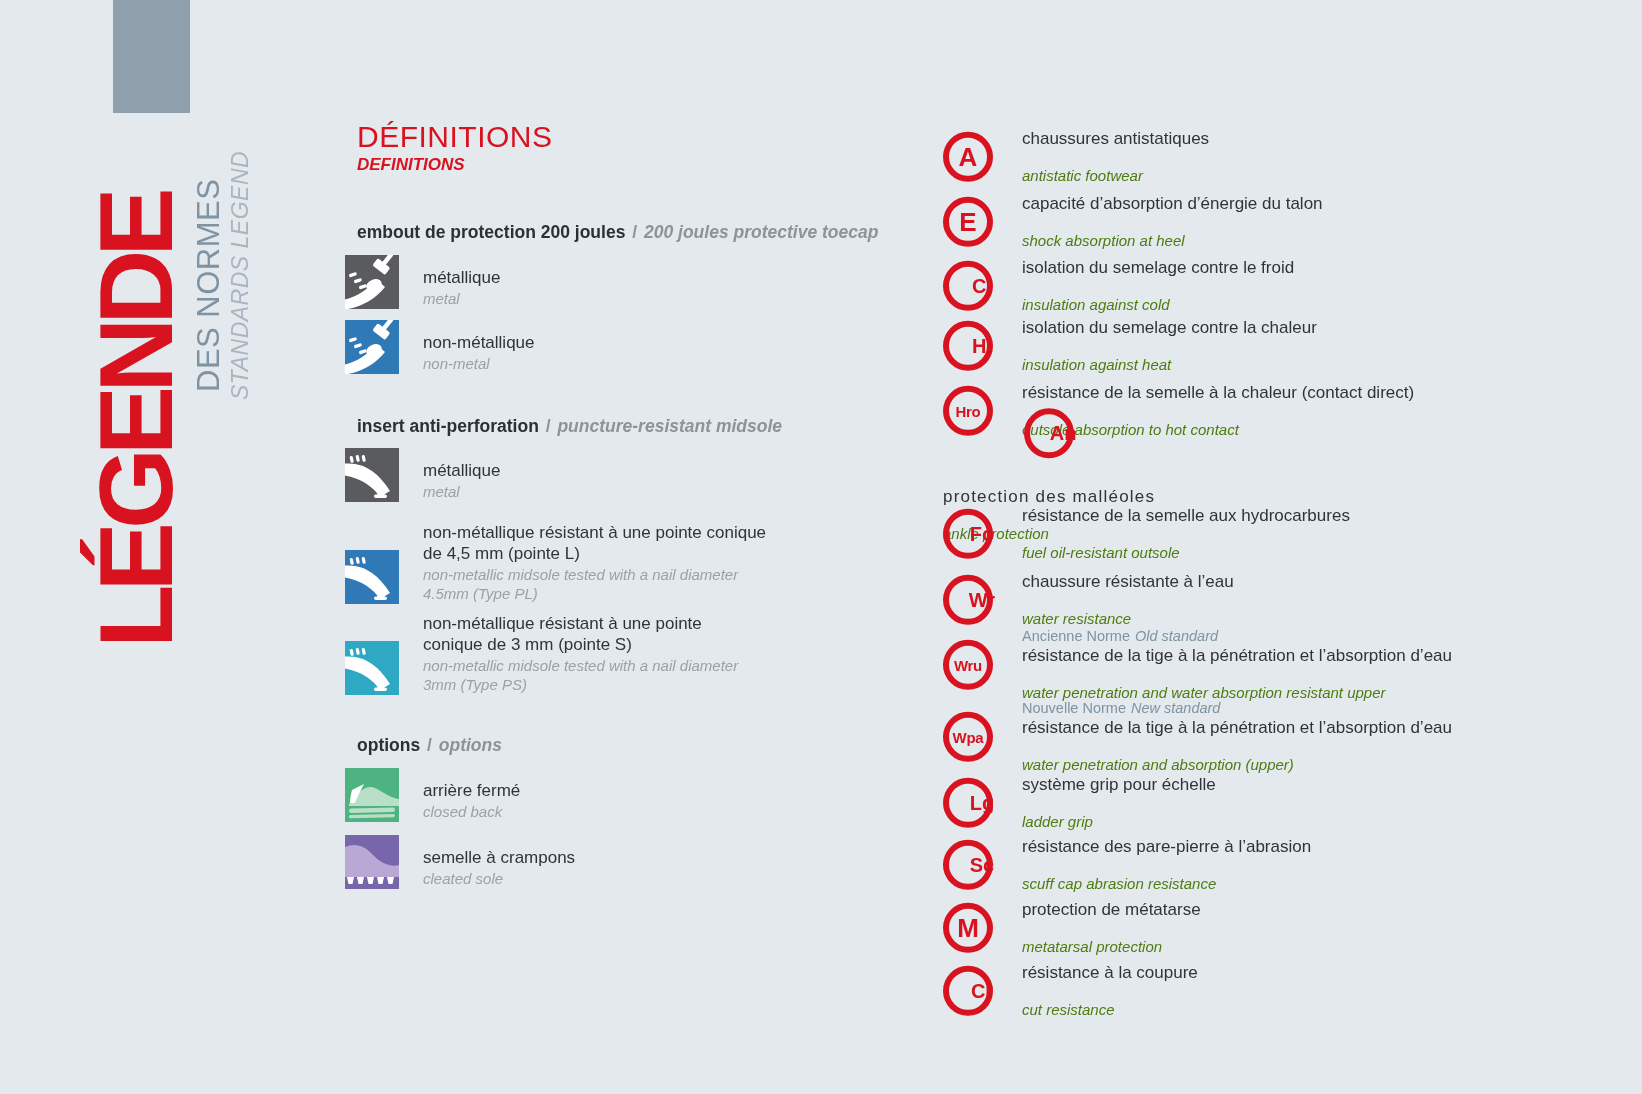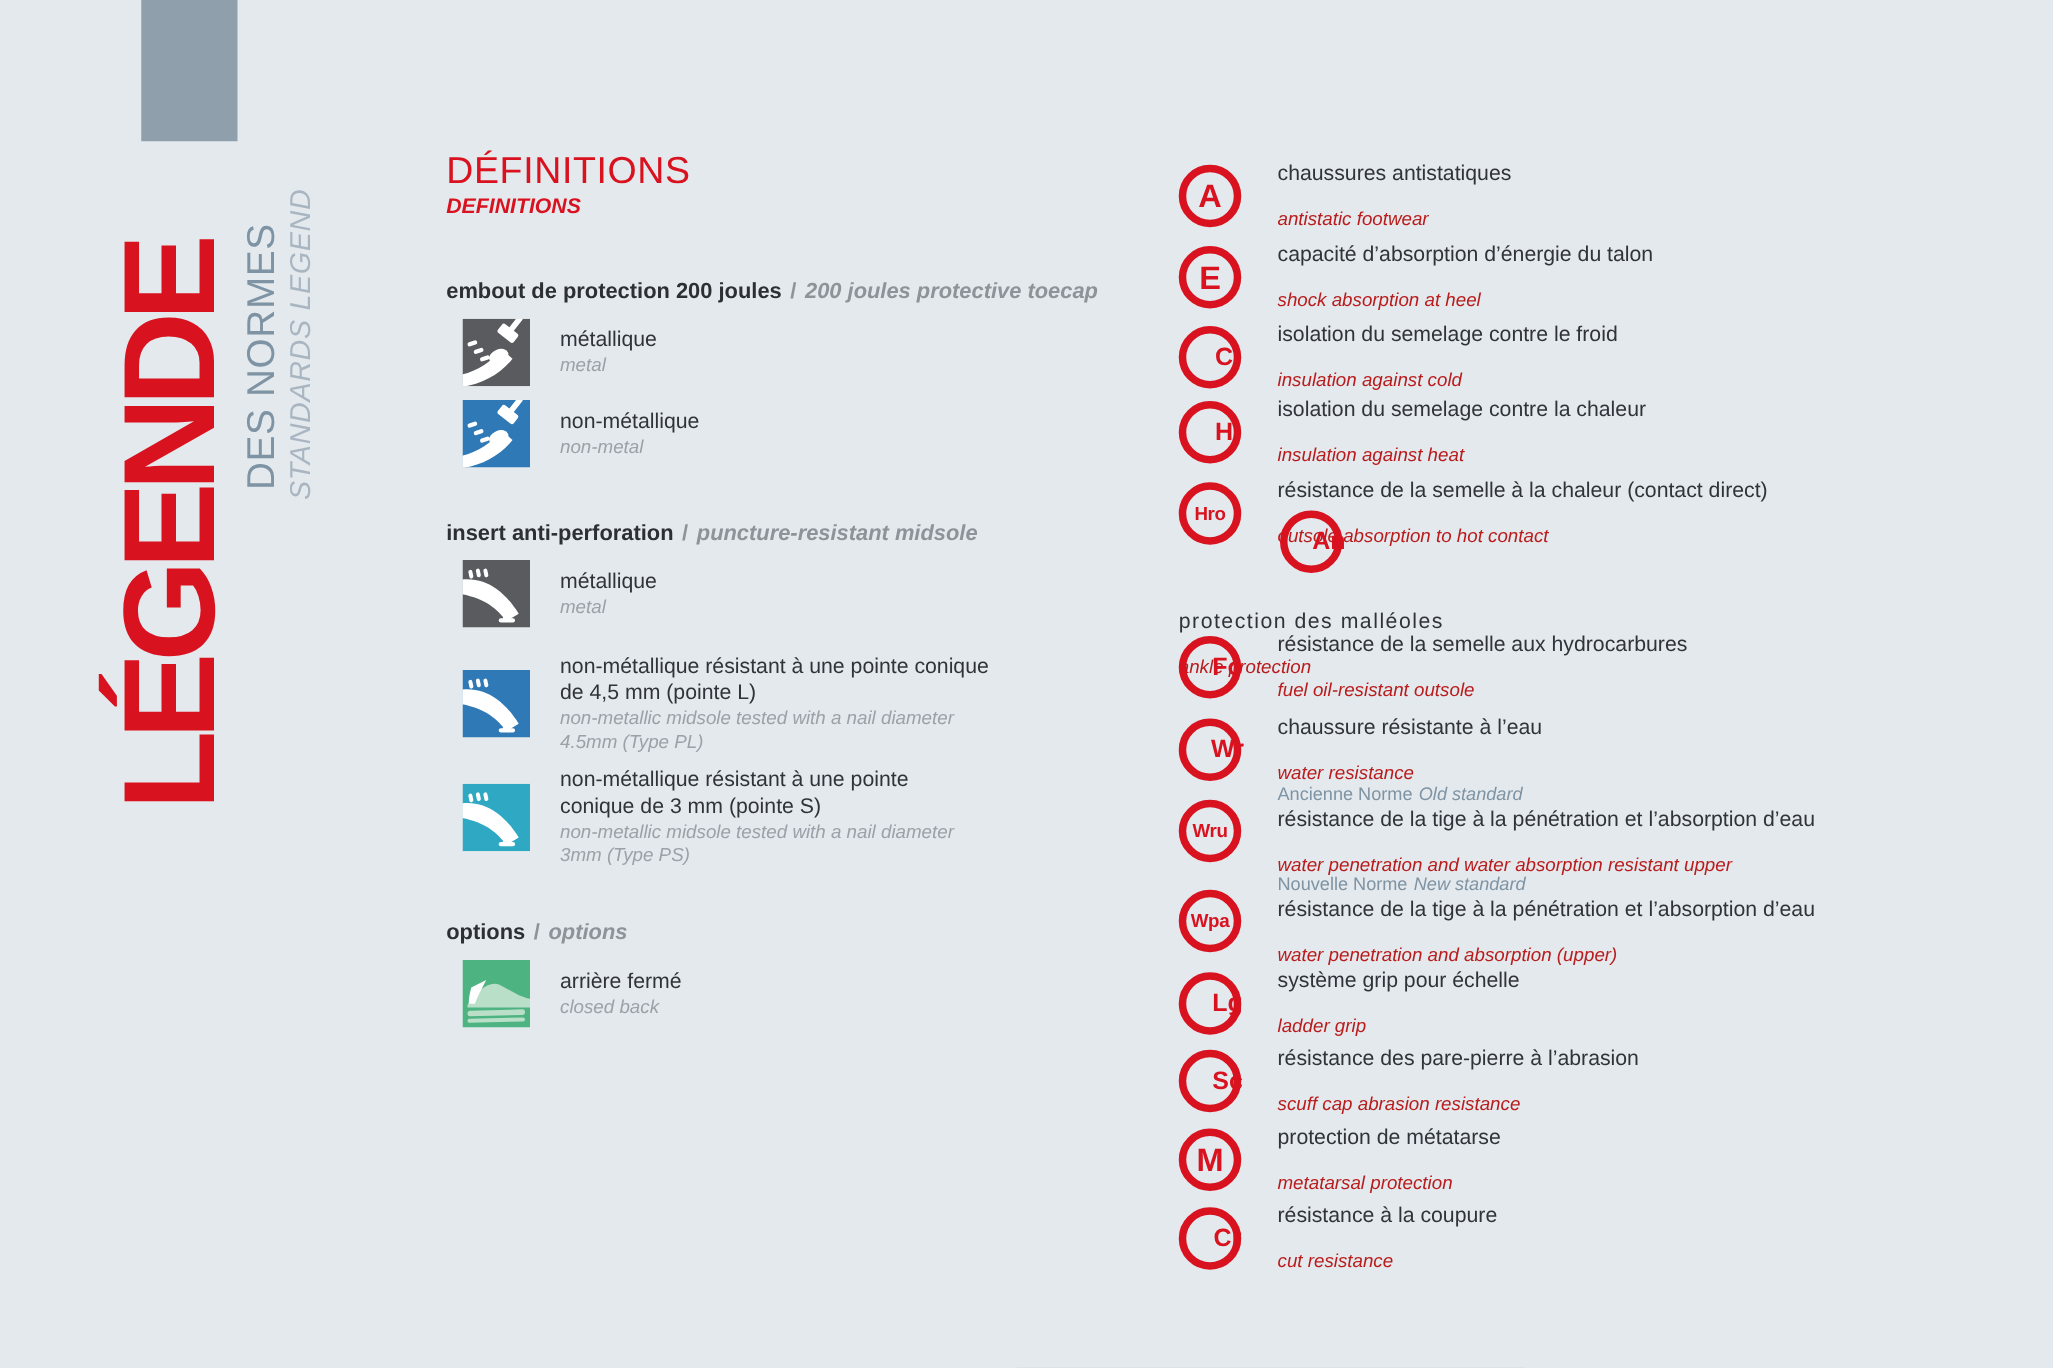--- a/index.html
+++ b/index.html
@@ -13,36 +13,36 @@
   .legende-sub-fr{left:193px; top:180px; height:212px; font-size:31px; color:#7e93a3; letter-spacing:0.5px;}
   .legende-sub-en{left:229px; top:172px; height:228px; font-size:23px; font-style:italic; color:#a9b6c1; letter-spacing:0.5px;}
 
   
   .def-title{position:absolute; left:357px; top:120px; font-size:30px; font-weight:normal; color:#d9121f; letter-spacing:0.5px;}
   .def-subtitle{position:absolute; left:357px; top:155px; font-size:17px; font-weight:bold; font-style:italic; color:#d9121f;}
   .sec-head{position:absolute; left:357px; font-size:17.5px; color:#2c3034; white-space:nowrap;}
   .sec-head .fr{font-weight:bold;}
   .sec-head .slash{font-weight:bold; color:#8d9398; padding:0 2px;}
   .sec-head .en{font-weight:bold; font-style:italic; color:#8d9398;}
-  .def-item{position:absolute; left:370px; display:flex; gap:24px; align-items:center;}
+  .def-item{position:absolute; left:345px; display:flex; gap:24px; align-items:flex-end;}
   .tile{width:54px; height:54px; flex:none; display:block;}
   .def-labels{padding-top:1px;}
   .def-fr{font-size:17px; color:#30343a; line-height:1.22; white-space:pre-line;}
   .def-en{font-size:15px; font-style:italic; color:#9ba1a8; line-height:1.25; margin-top:2px; white-space:pre-line;}
 
   
   .std-row{position:absolute; left:943px; transform:translateY(-50%); display:flex; align-items:center; gap:29px;}
   .badge{width:50px; height:50px; box-sizing:border-box; border:6px solid #d9121f; border-radius:50%; flex:none;
          display:flex; align-items:center; justify-content:center; color:#d9121f; font-weight:bold;}
   .code-1{font-size:26px;}
   .code-2{font-size:20px;margin-left:28px;}
   .code-3{font-size:15px; letter-spacing:-0.3px;}
   .std-fr{font-size:17px; color:#30343a; line-height:1.2; white-space:nowrap;}
   .std-fr.ls{letter-spacing:1.2px;}
-  .std-en{font-size:15px; font-style:italic; color:#b91c1c; line-height:1.2; margin-top:18px; white-space:nowrap;}
+  .std-en{font-size:15px; font-style:italic; color:#4d7c0f; line-height:1.2; margin-top:18px; white-space:nowrap;}
   .std-note{font-size:14.5px; color:#7e93a3; margin-bottom:2px; white-space:nowrap;}
   .std-note .nfr{font-weight:normal;text-align:center;}
   .std-note .nen{font-style:italic; margin-left:5px;}
 </style>
 </head>
 <body>
 
 <div class="page">
 
   <div class="top-rect"></div>
@@ -172,20 +172,37 @@
       <path fill="#ffffff" d="M 7 22 L 19 16 C 15 24, 12 29, 10 35 L 5 35 C 5 30, 6 26, 7 22 Z"></path>
       <rect x="4" y="40" width="46" height="4.5" rx="2" fill="#b9dfc8" transform="rotate(-1.5 27 42)"></rect>
       <rect x="4" y="46.5" width="46" height="3.2" rx="1.6" fill="#b9dfc8" transform="rotate(-1.5 27 48)"></rect>
     </svg>
     <div class="def-labels">
       <div class="def-fr">arrière fermé</div>
       <div class="def-en">closed back</div>
     </div>
   </div>
 
+  <div class="def-item" style="top:835px;">
+    <svg class="tile" viewBox="0 0 54 54">
+      <rect width="54" height="54" fill="#7866ab"></rect>
+      <path fill="#b9a8d6" d="M 0 12 C 9 8, 18 10, 25 17 C 31 23, 36 28, 44 30 C 48 31, 51 31, 54 30 L 54 42 L 0 42 Z"></path>
+      <g fill="#ffffff">
+        <path d="M 2 42 L 9 42 L 7.5 49 L 3.5 49 Z"></path>
+        <path d="M 12 42 L 19 42 L 17.5 49 L 13.5 49 Z"></path>
+        <path d="M 22 42 L 29 42 L 27.5 49 L 23.5 49 Z"></path>
+        <path d="M 32 42 L 39 42 L 37.5 49 L 33.5 49 Z"></path>
+        <path d="M 42 42 L 49 42 L 47.5 49 L 43.5 49 Z"></path>
+      </g>
+    </svg>
+    <div class="def-labels">
+      <div class="def-fr">semelle à crampons</div>
+      <div class="def-en">cleated sole</div>
+    </div>
+  </div>
 
   <div class="std-row" style="top:157px;">
     <div class="badge">
         <span class="code-1">A</span>
       </div>
     <div>
         <div class="std-fr">chaussures antistatiques</div>
          <div class="std-en">antistatic footwear</div>
       </div>
   </div>

